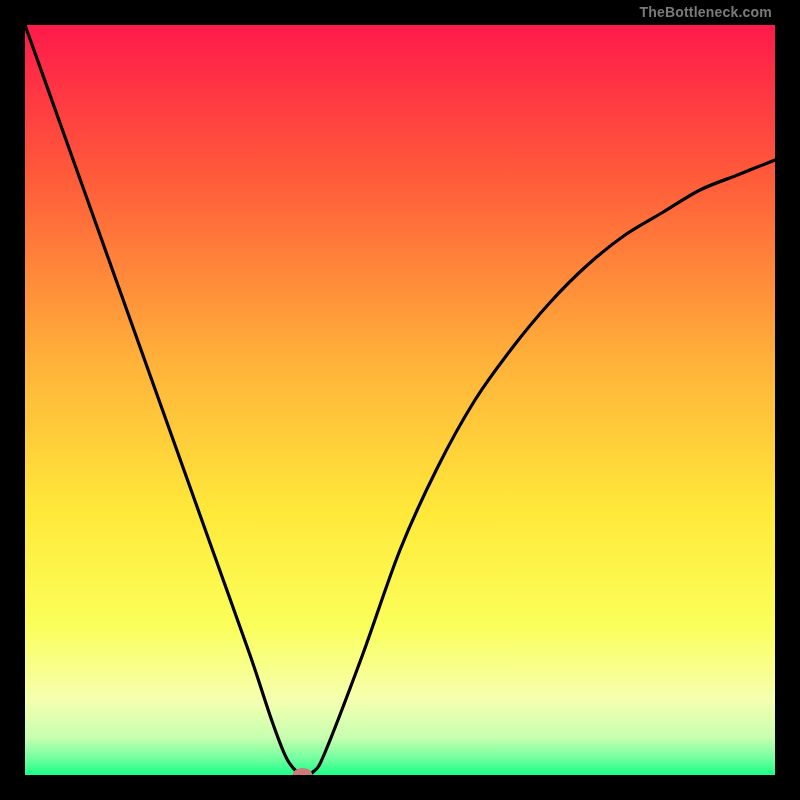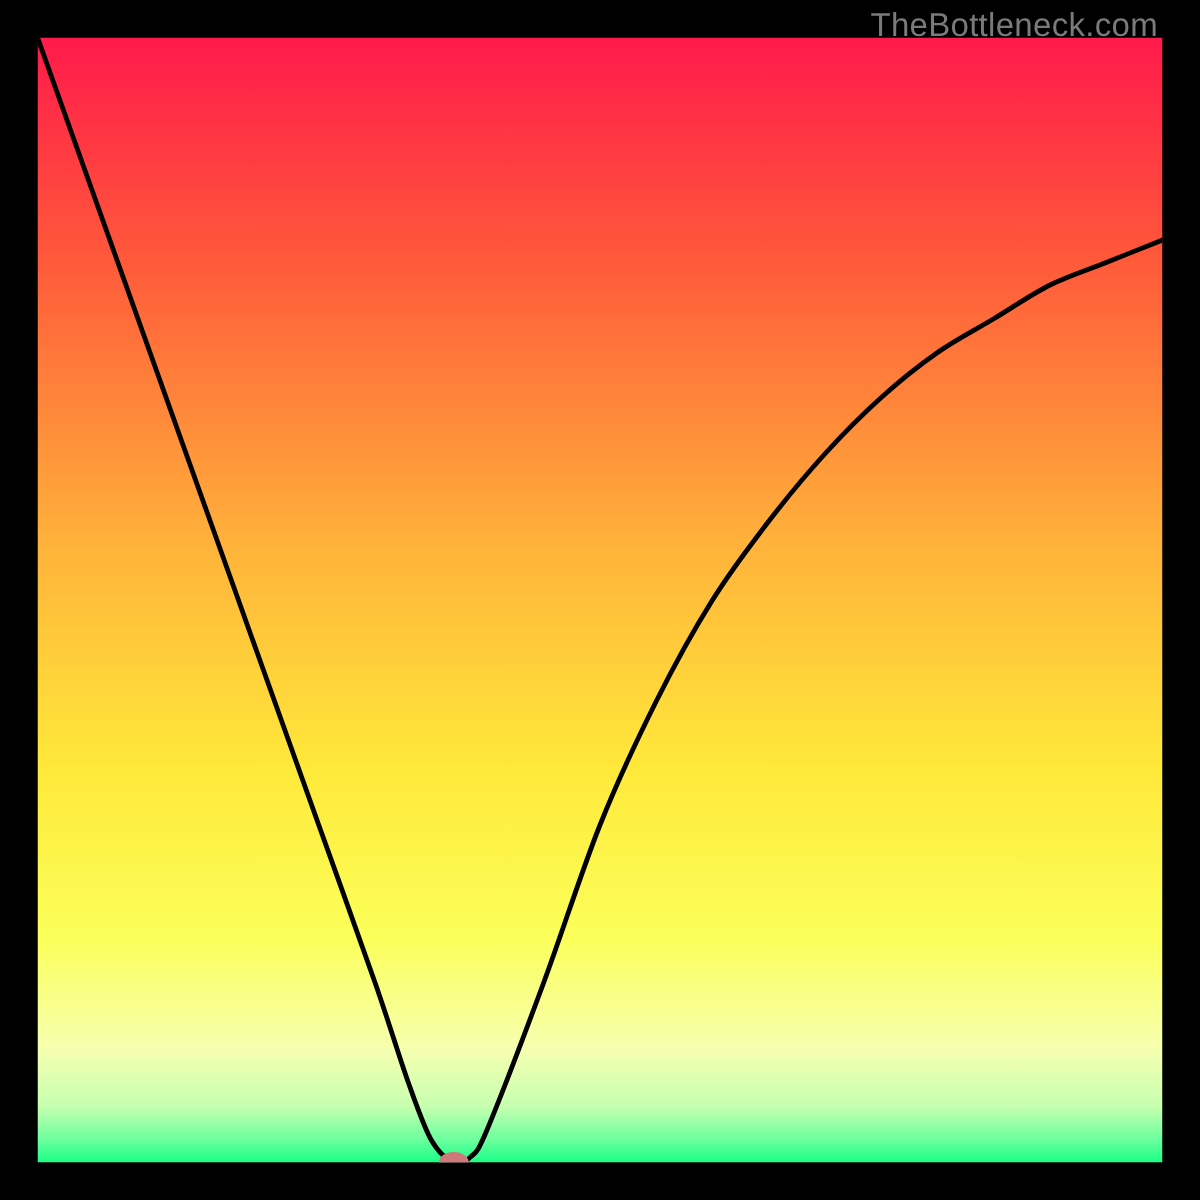--- a/index.html
+++ b/index.html
@@ -17,22 +17,22 @@
     top: 25px;
     width: 750px;
     height: 750px;
     box-sizing: border-box;
   }
   .attribution {
     position: absolute;
     top: 4px;
     right: 28px;
     color: #7a7a7a;
-    font-size: 22px;
-    font-weight: 400;
+    font-size: 14px;
+    font-weight: 700;
     letter-spacing: 0.2px;
     z-index: 20;
   }
   svg {
     display: block;
   }
 </style>
 </head>
 <body>
 

